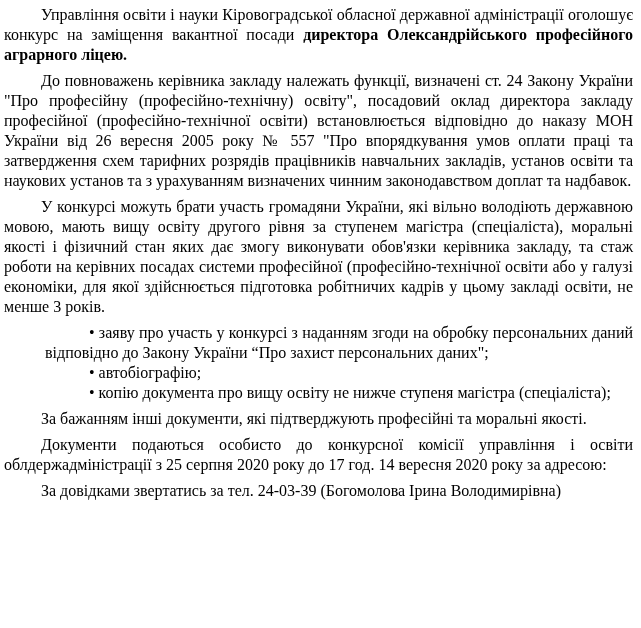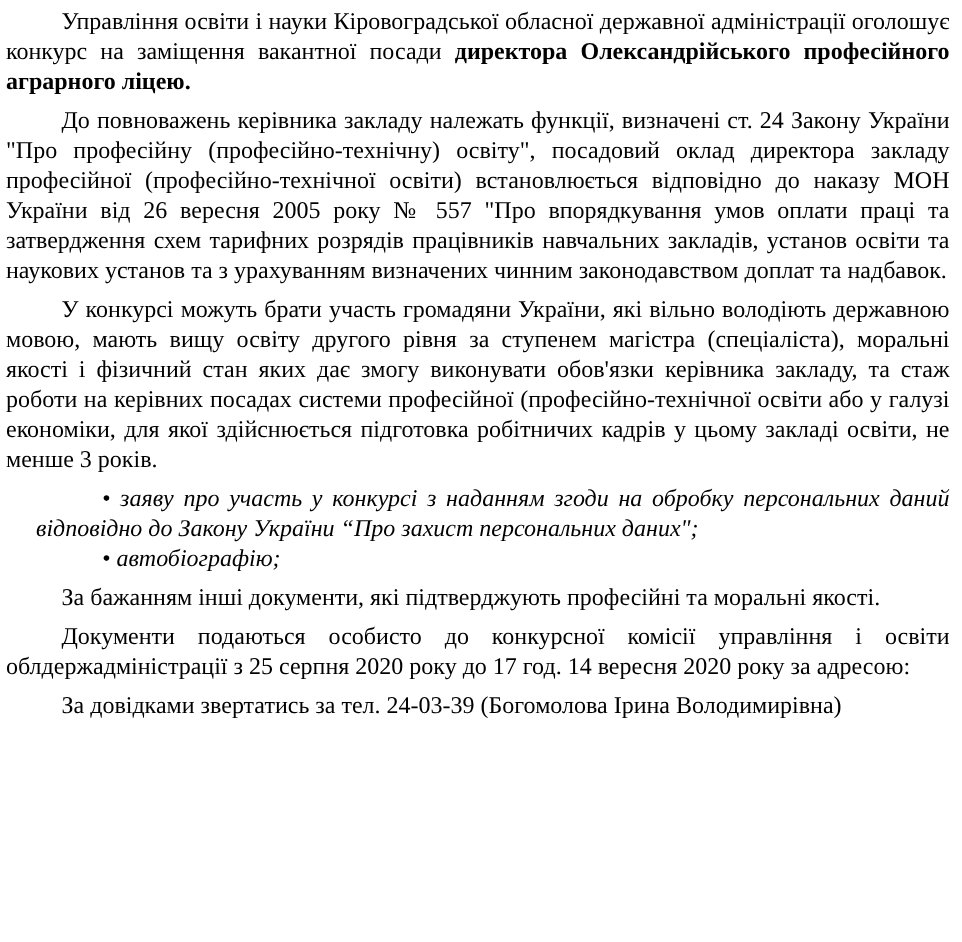--- a/index.html
+++ b/index.html
@@ -25,24 +25,23 @@
   }
   .page p.bold-heading {
     font-weight: bold;
   }
   .page ul.doc-list {
     list-style: none;
     margin: 0 0 6px 0;
     padding: 0;
   }
   .page ul.doc-list li {
-    margin: 0 0 0 20px;
+    margin: 0 0 0 41px;
     text-indent: 44px;
     text-align: justify;
-    font-style: italic;
   }
   .page ul.doc-list li::before {
     content: "\2022\00A0";
   }
   b.inline-bold {
     font-weight: bold;
   }
 </style>
 </head>
 <body>
@@ -53,20 +52,21 @@
 
   <p>До повноважень керівника закладу належать функції, визначені ст. 24 Закону України "Про професійну (професійно-технічну) освіту", посадовий оклад директора закладу професійної (професійно-технічної освіти) встановлюється відповідно до наказу МОН України від 26 вересня 2005 року № 557 "Про впорядкування умов оплати праці та затвердження схем тарифних розрядів працівників навчальних закладів, установ освіти та наукових установ та з урахуванням визначених чинним законодавством доплат та надбавок.</p>
 
   <p>У конкурсі можуть брати участь громадяни України, які вільно володіють державною мовою, мають вищу освіту другого рівня за ступенем магістра (спеціаліста), моральні якості і фізичний стан яких дає змогу виконувати обов'язки керівника закладу, та стаж роботи на керівних посадах системи професійної (професійно-технічної освіти або у галузі економіки, для якої здійснюється підготовка робітничих кадрів у цьому закладі освіти, не менше 3 років.</p>
 
 
 
   <ul class="doc-list">
     <li>заяву про участь у конкурсі з наданням згоди на обробку персональних даний відповідно до Закону України “Про захист персональних даних";</li>
     <li>автобіографію;</li>
+    <li>копію документа про вищу освіту не нижче ступеня магістра (спеціаліста);</li>
   </ul>
 
   <p>За бажанням інші документи, які підтверджують професійні та моральні якості.</p>
 
   <p>Документи подаються особисто до конкурсної комісії управління і освіти облдержадміністрації з 25 серпня 2020 року до 17 год. 14 вересня 2020 року за адресою:</p>
 
 
   <p>За довідками звертатись за тел. 24-03-39 (Богомолова Ірина Володимирівна)</p>
 
 </div>

